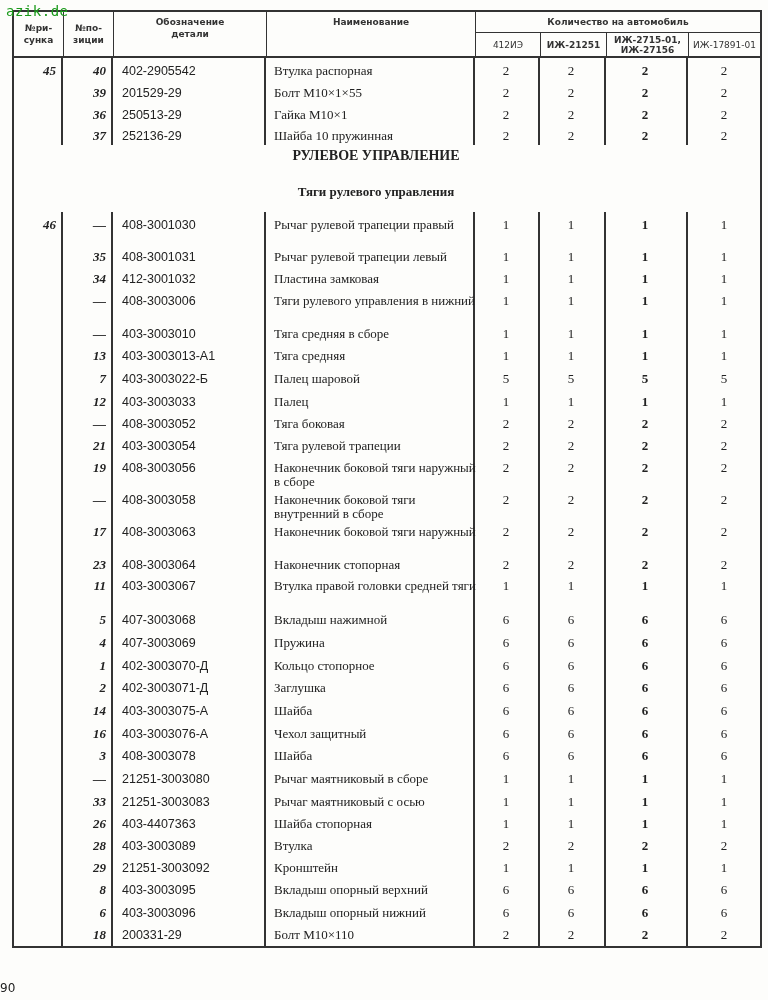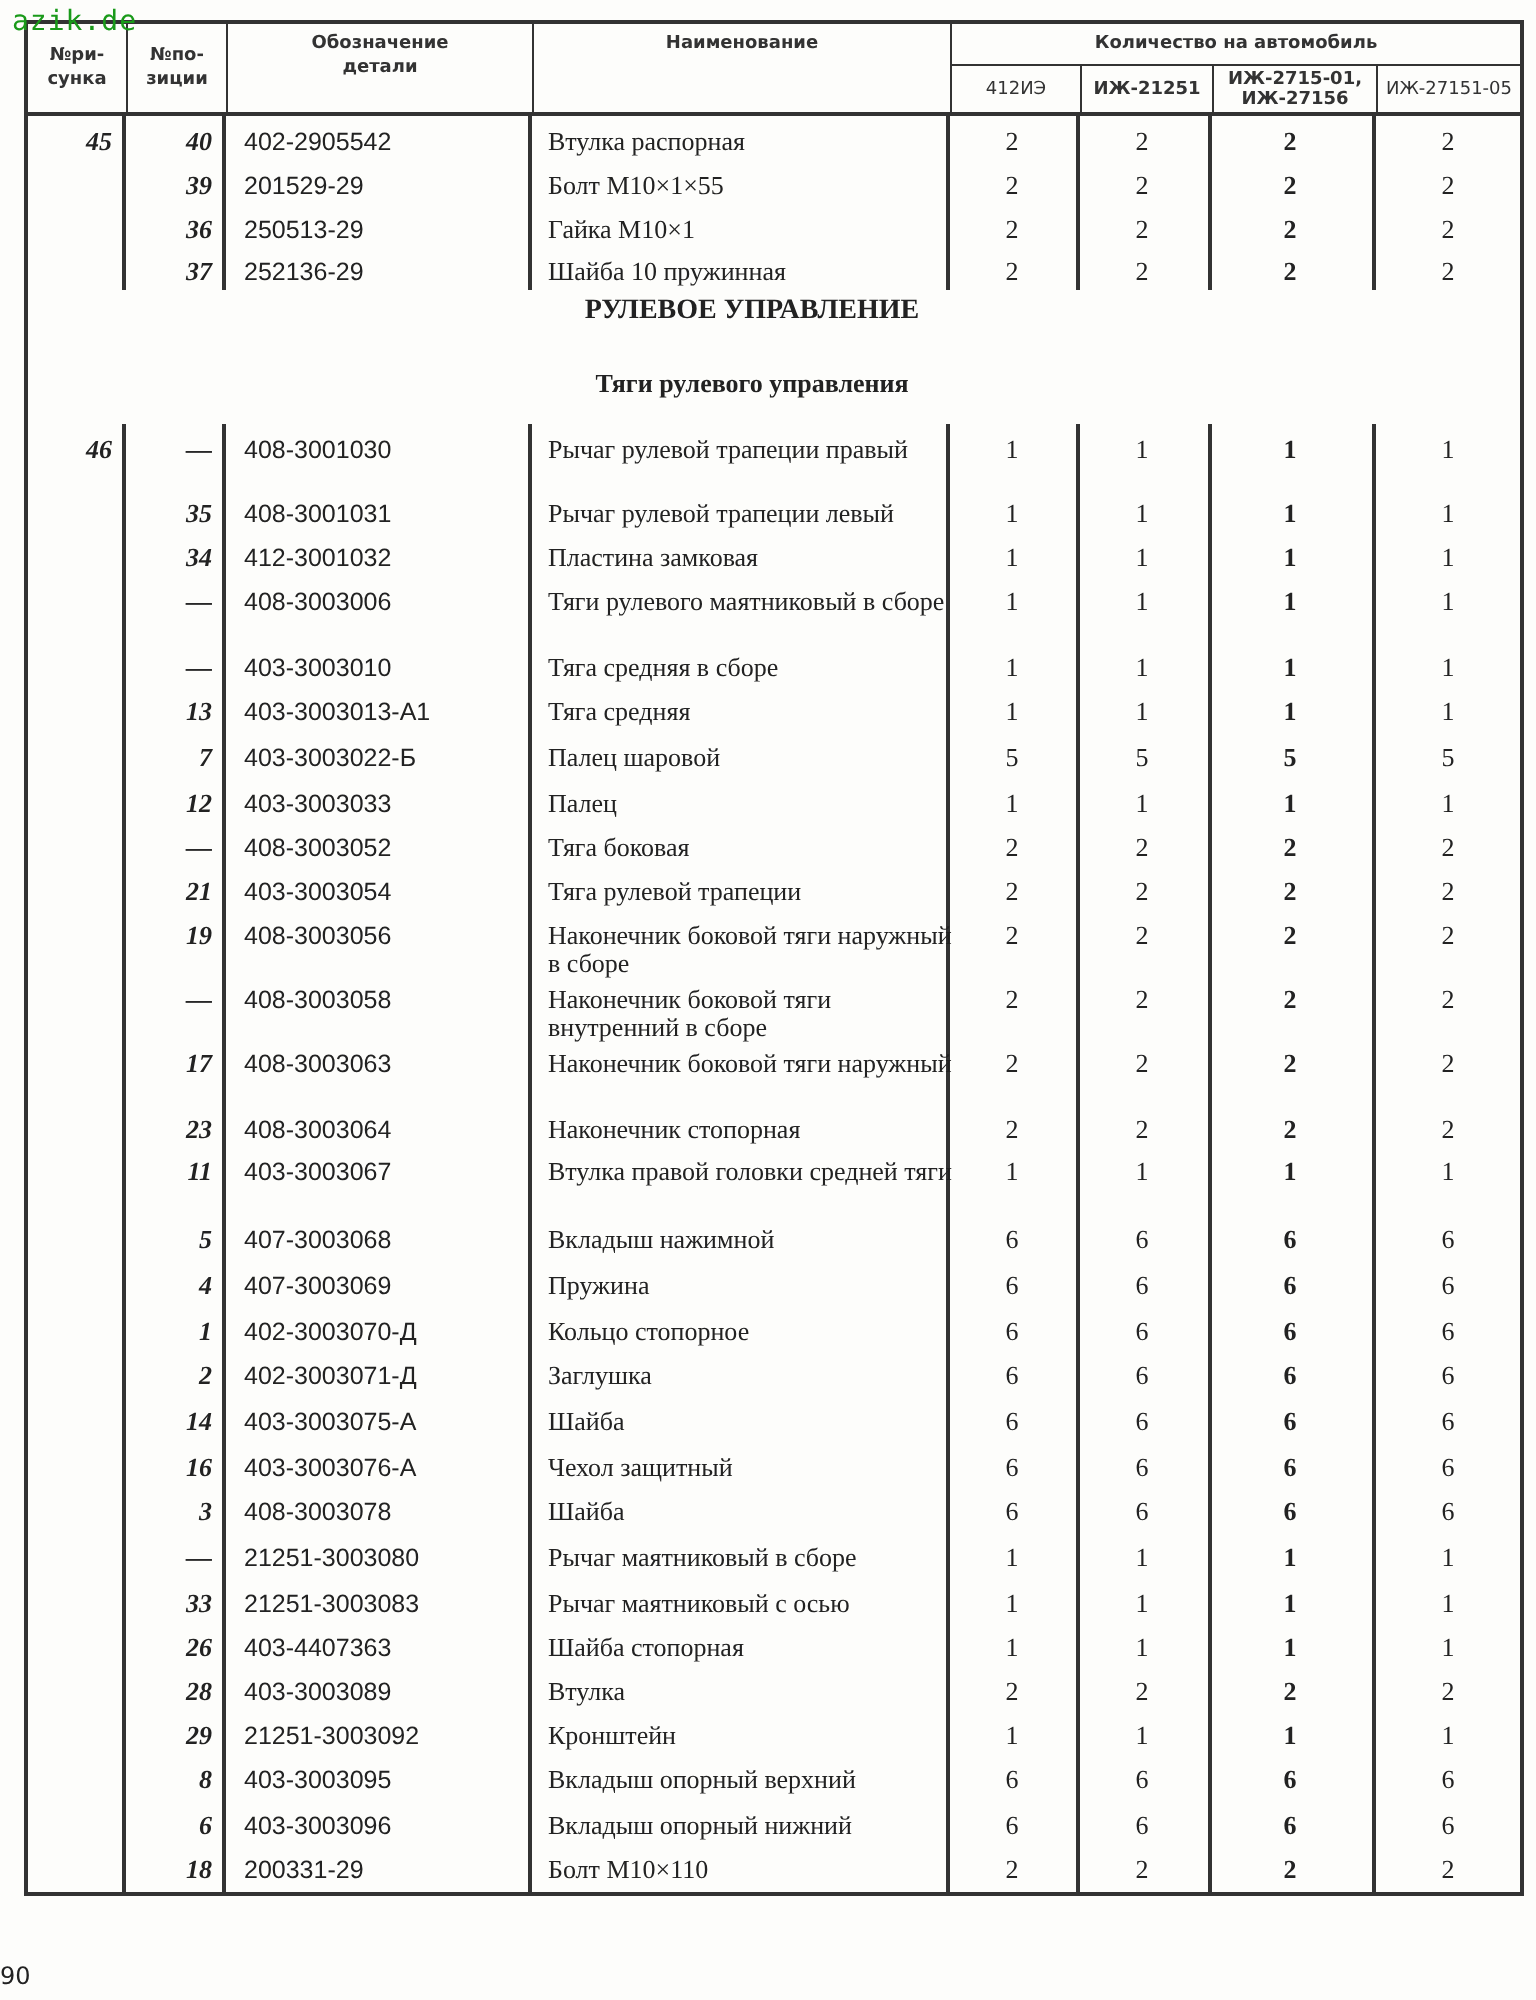--- a/index.html
+++ b/index.html
@@ -65,21 +65,21 @@
   <div class="hv" style="left:461px;height:44px;"></div>
   <div class="hcell" style="left:462px;width:284px;height:20px;">Количество на автомобиль</div>
   <div class="hsep" style="left:462px;width:284px;top:20px;"></div>
   <div class="hcell" style="left:462px;width:64px;top:21px;height:23px;font-weight:normal;">412ИЭ</div>
   <div class="hv" style="left:526px;top:21px;height:23px;"></div>
   <div class="hcell" style="left:527px;width:65px;top:21px;height:23px;">ИЖ-21251</div>
   <div class="hv" style="left:592px;top:21px;height:23px;"></div>
   <div class="hcell" style="left:593px;width:81px;top:21px;height:23px;white-space:pre-line;line-height:10px;">ИЖ-2715-01,
 ИЖ-27156</div>
   <div class="hv" style="left:674px;top:21px;height:23px;"></div>
-  <div class="hcell" style="left:675px;width:71px;top:21px;height:23px;font-weight:normal;">ИЖ-27151-05</div>
+  <div class="hcell" style="left:675px;width:71px;top:21px;height:23px;font-weight:normal;">ИЖ-17891-01</div>
 </div>
 
 <div class="vline" style="left:61px;top:58px;height:87px;"></div>
 <div class="vline" style="left:111px;top:58px;height:87px;"></div>
 <div class="vline" style="left:264px;top:58px;height:87px;"></div>
 <div class="vline" style="left:473px;top:58px;height:87px;"></div>
 <div class="vline" style="left:538px;top:58px;height:87px;"></div>
 <div class="vline" style="left:604px;top:58px;height:87px;"></div>
 <div class="vline" style="left:686px;top:58px;height:87px;"></div>
 
@@ -165,21 +165,21 @@
       <div class="c c-name">Пластина замковая</div>
       <div class="c c-q q1">1</div>
       <div class="c c-q q2">1</div>
       <div class="c c-q q3">1</div>
       <div class="c c-q q4">1</div>
     </div>
     <div class="row" style="top: 294px;">
       <div class="c c-fig"></div>
       <div class="c c-pos">—</div>
       <div class="c c-part">408-3003006</div>
-      <div class="c c-name">Тяги рулевого маятниковый в сборе</div>
+      <div class="c c-name">Тяги рулевого управления в нижний</div>
       <div class="c c-q q1">1</div>
       <div class="c c-q q2">1</div>
       <div class="c c-q q3">1</div>
       <div class="c c-q q4">1</div>
     </div>
     <div class="row" style="top: 327px;">
       <div class="c c-fig"></div>
       <div class="c c-pos">—</div>
       <div class="c c-part">403-3003010</div>
       <div class="c c-name">Тяга средняя в сборе</div>

